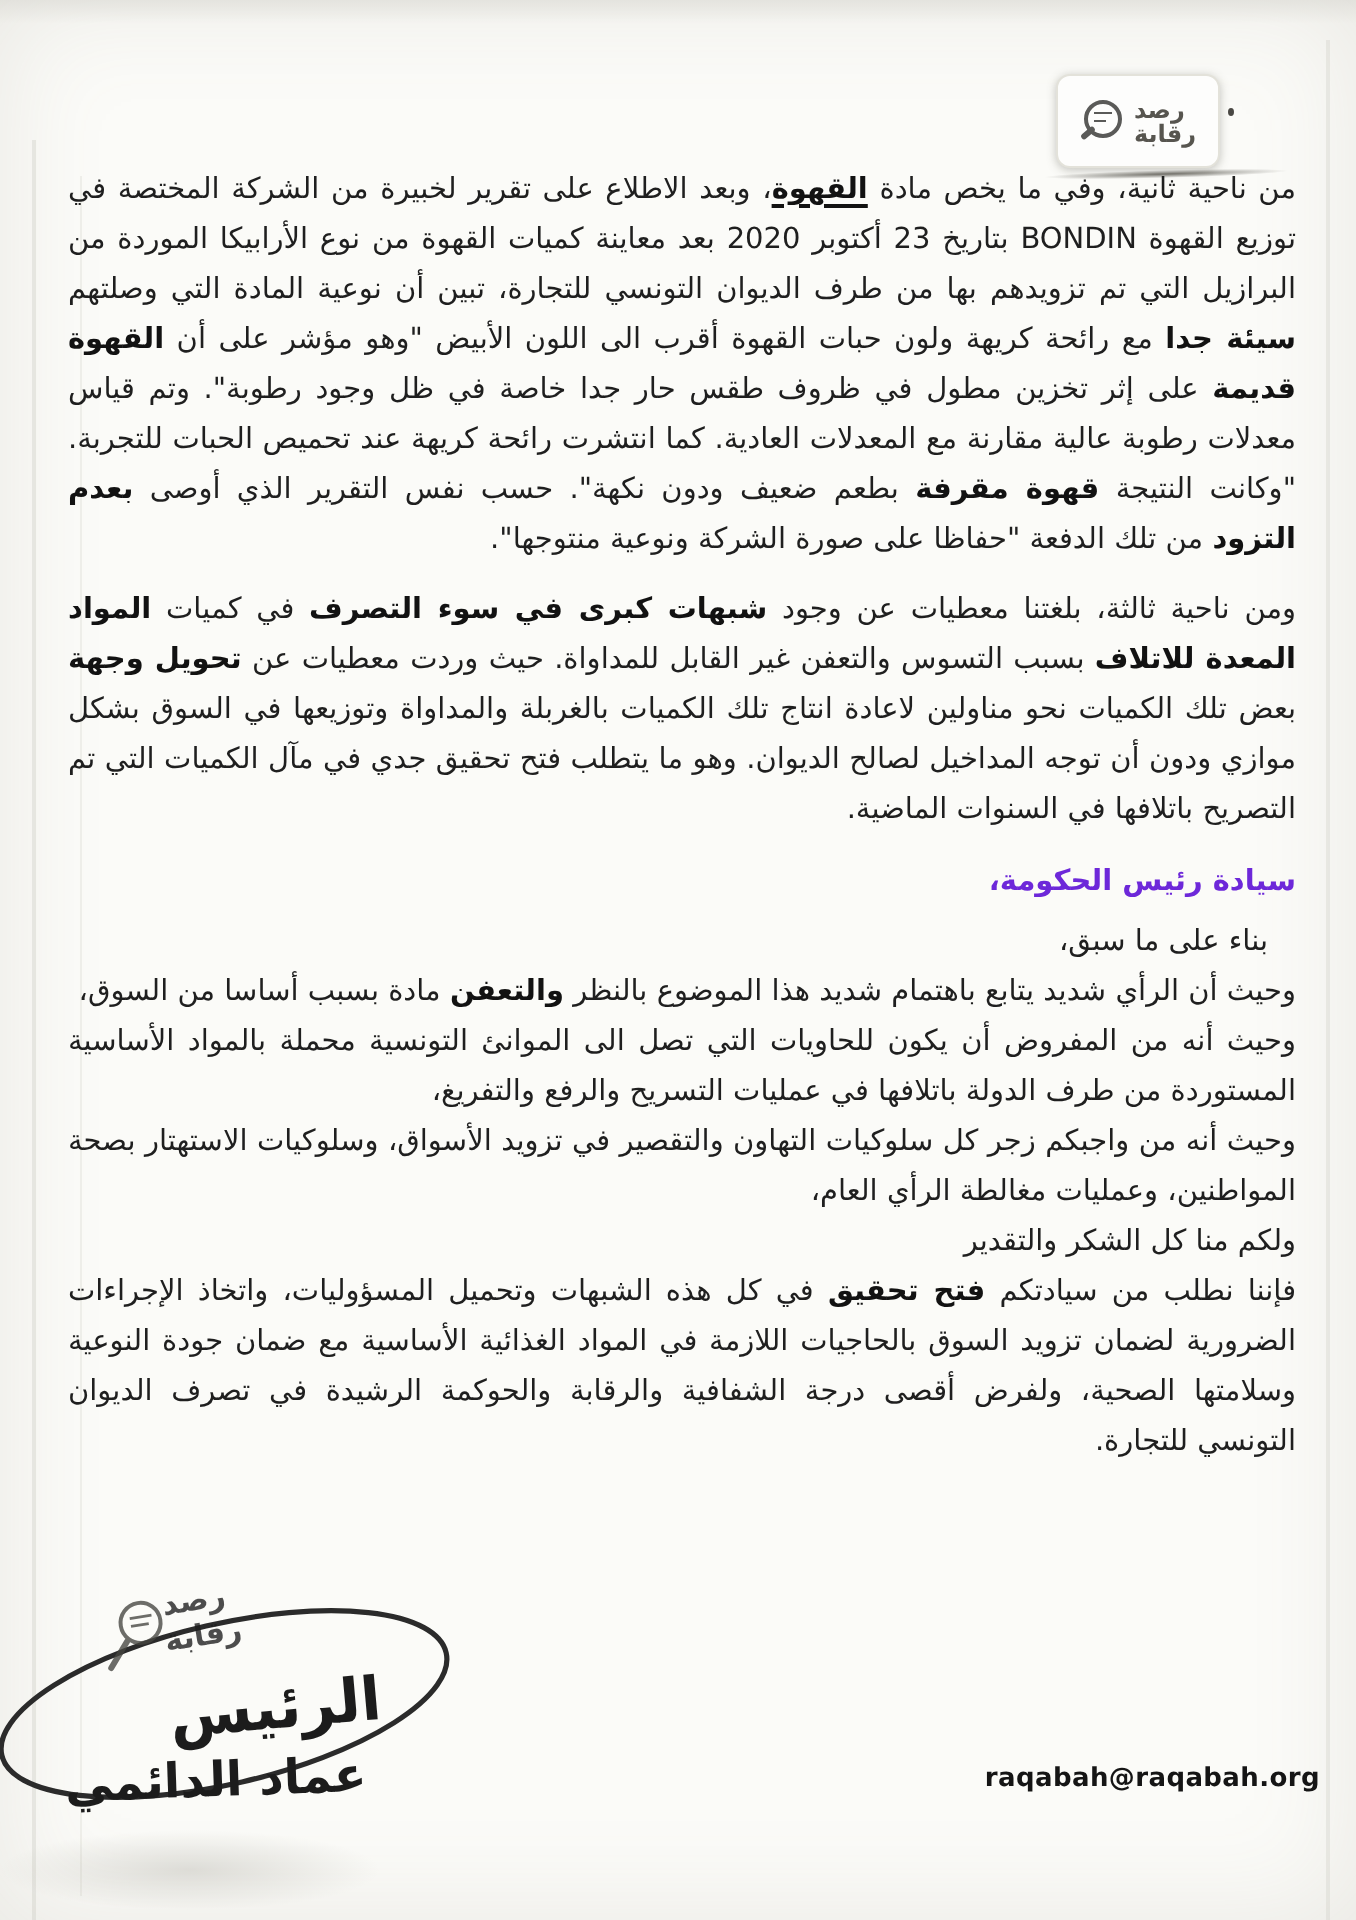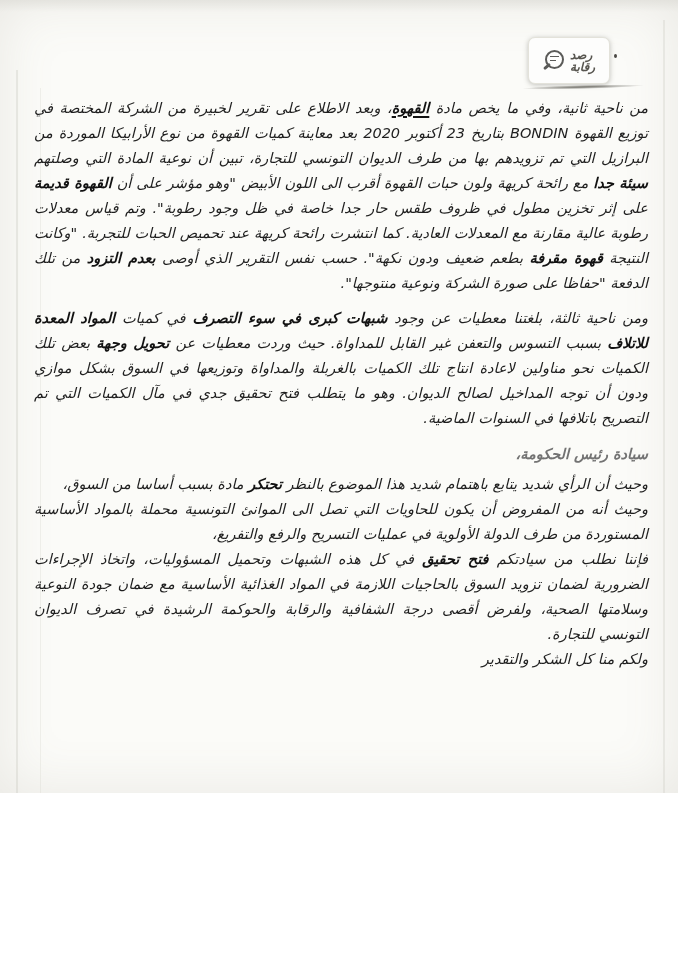--- a/index.html
+++ b/index.html
@@ -1,19 +1,19 @@
 <!DOCTYPE html>
 <html lang="ar" dir="rtl"><head>
 <meta charset="utf-8">
 <style>
   html,body{margin:0;padding:0;background:#ffffff;}
   body{width:678px;height:960px;overflow:hidden;
        font-family:"DejaVu Sans",sans-serif;}
-  .page{position:relative;width:678px;height:793px;background:#fbfbf8;
-        box-shadow:inset 0 0 55px rgba(125,122,108,.14);overflow:hidden;font-style:italic;}
+  .page{position:relative;width:678px;height:960px;background:#fbfbf8;
+        box-shadow:inset 0 0 55px rgba(125,122,108,.14);overflow:hidden;}
   
   .edge-top{position:absolute;top:0;left:0;width:100%;height:12px;
             background:linear-gradient(#d9d8d2,rgba(217,216,210,0));opacity:.55;}
   .edge-left{position:absolute;top:70px;left:16px;width:2px;height:890px;background:#c9c8c0;opacity:.35;}
   .edge-fold{position:absolute;top:88px;left:40px;width:1px;height:860px;background:#d4d3cb;opacity:.30;}
   .edge-right{position:absolute;top:20px;left:663px;width:2px;height:940px;background:#cfcec6;opacity:.35;}
   .smudge-bottom{position:absolute;left:0;top:915px;width:190px;height:40px;
             background:radial-gradient(closest-side,rgba(150,148,138,.28),rgba(150,148,138,0));}
   
   .logo-box{position:absolute;left:528px;top:37px;width:80px;height:45px;background:#fdfdfc;
@@ -25,26 +25,26 @@
   .lens::after{top:8px;width:6px;}
   .handle{position:absolute;left:0;top:16px;width:8px;height:3px;background:#5a5a58;
           transform:rotate(-40deg);border-radius:2px;}
   .logo-words{display:flex;flex-direction:column;align-items:flex-start;line-height:12px;
               font-weight:bold;font-size:12px;color:#57554f;}
   .logo-streak{position:absolute;left:522px;top:85px;width:122px;height:4px;border-radius:50%;
                background:radial-gradient(closest-side,rgba(70,68,60,.75),rgba(70,68,60,0));
                transform:rotate(-1.5deg);}
   .logo-dot{position:absolute;left:614px;top:54px;width:3px;height:4px;background:#4a4844;border-radius:50%;}
   
-  .doc-body{position:absolute;top:96px;right:30px;left:34px;direction:rtl;text-align:justify;
+  .doc-body{position:absolute;top:83px;right:30px;left:34px;direction:rtl;text-align:justify;
             color:#1f1f1f;font-size:14.5px;line-height:25px;}
   .doc-body .b{font-weight:bold;color:#121212;}
   .doc-body .u{text-decoration:underline;text-decoration-thickness:1.5px;text-underline-offset:3px;}
   p.para{margin:0 0 10px 0;}
-  h3.heading{margin:11px 0 5px 0;font-size:14.5px;line-height:25px;color:#737373;}
+  h3.heading{margin:11px 0 5px 0;font-size:14.5px;line-height:25px;color:#6d28d9;}
   p.clause{margin:0;}
   p.clause.indent{padding-right:14px;}
   
   .signature{position:absolute;left:-8px;top:778px;overflow:visible;}
   .signature text{font-family:"DejaVu Sans",sans-serif;font-weight:bold;fill:#1c1c1c;}
   
   .footer{position:absolute;top:882px;left:14px;right:18px;direction:rtl;display:flex;
           justify-content:space-between;align-items:baseline;font-weight:bold;font-size:13px;color:#151515;}
   .footer .f-em{direction:ltr;letter-spacing:.2px;}
 </style>
@@ -69,24 +69,26 @@
       <span>رقابة</span>
     </div>
   </div>
   <div class="logo-streak"></div>
   <div class="logo-dot"></div>
 
   <div class="doc-body">
     <p class="para"><span>من ناحية ثانية، وفي ما يخص مادة </span><span class="b u">القهوة</span><span>، وبعد الاطلاع على تقرير لخبيرة من الشركة المختصة في توزيع القهوة BONDIN بتاريخ 23 أكتوبر 2020 بعد معاينة كميات القهوة من نوع الأرابيكا الموردة من البرازيل التي تم تزويدهم بها من طرف الديوان التونسي للتجارة، تبين أن نوعية المادة التي وصلتهم </span><span class="b">سيئة جدا</span><span> مع رائحة كريهة ولون حبات القهوة أقرب الى اللون الأبيض "وهو مؤشر على أن </span><span class="b">القهوة قديمة</span><span> على إثر تخزين مطول في ظروف طقس حار جدا خاصة في ظل وجود رطوبة". وتم قياس معدلات رطوبة عالية مقارنة مع المعدلات العادية. كما انتشرت رائحة كريهة عند تحميص الحبات للتجربة. "وكانت النتيجة </span><span class="b">قهوة مقرفة</span><span> بطعم ضعيف ودون نكهة". حسب نفس التقرير الذي أوصى </span><span class="b">بعدم التزود</span><span> من تلك الدفعة "حفاظا على صورة الشركة ونوعية منتوجها".</span></p>
     <p class="para"><span>ومن ناحية ثالثة، بلغتنا معطيات عن وجود </span><span class="b">شبهات كبرى في سوء التصرف</span><span> في كميات </span><span class="b">المواد المعدة للاتلاف</span><span> بسبب التسوس والتعفن غير القابل للمداواة. حيث وردت معطيات عن </span><span class="b">تحويل وجهة</span><span> بعض تلك الكميات نحو مناولين لاعادة انتاج تلك الكميات بالغربلة والمداواة وتوزيعها في السوق بشكل موازي ودون أن توجه المداخيل لصالح الديوان. وهو ما يتطلب فتح تحقيق جدي في مآل الكميات التي تم التصريح باتلافها في السنوات الماضية.</span></p>
     <h3 class="heading">سيادة رئيس الحكومة،</h3>
-    <p class="clause"><span>وحيث أن الرأي شديد يتابع باهتمام شديد هذا الموضوع بالنظر </span><span class="b">تحتكر</span><span> مادة بسبب أساسا من السوق،</span></p>
-    <p class="clause"><span>وحيث أنه من المفروض أن يكون للحاويات التي تصل الى الموانئ التونسية محملة بالمواد الأساسية المستوردة من طرف الدولة الأولوية في عمليات التسريح والرفع والتفريغ،</span></p>
+    <p class="clause indent"><span>بناء على ما سبق،</span></p>
+    <p class="clause"><span>وحيث أن الرأي شديد يتابع باهتمام شديد هذا الموضوع بالنظر </span><span class="b">والتعفن</span><span> مادة بسبب أساسا من السوق،</span></p>
+    <p class="clause"><span>وحيث أنه من المفروض أن يكون للحاويات التي تصل الى الموانئ التونسية محملة بالمواد الأساسية المستوردة من طرف الدولة باتلافها في عمليات التسريح والرفع والتفريغ،</span></p>
+    <p class="clause"><span>وحيث أنه من واجبكم زجر كل سلوكيات التهاون والتقصير في تزويد الأسواق، وسلوكيات الاستهتار بصحة المواطنين، وعمليات مغالطة الرأي العام،</span></p>
+    <p class="clause"><span>ولكم منا كل الشكر والتقدير</span></p>
     <p class="clause"><span>فإننا نطلب من سيادتكم </span><span class="b">فتح تحقيق</span><span> في كل هذه الشبهات وتحميل المسؤوليات، واتخاذ الإجراءات الضرورية لضمان تزويد السوق بالحاجيات اللازمة في المواد الغذائية الأساسية مع ضمان جودة النوعية وسلامتها الصحية، ولفرض أقصى درجة الشفافية والرقابة والحوكمة الرشيدة في تصرف الديوان التونسي للتجارة.</span></p>
-    <p class="clause"><span>ولكم منا كل الشكر والتقدير</span></p>
   </div>
 
   <svg class="signature" width="252" height="138" viewBox="0 0 252 138">
     <ellipse cx="120" cy="74" rx="114" ry="40" fill="none" stroke="#2b2b2b" stroke-width="2.6" transform="rotate(-13 120 74)"></ellipse>
     <g opacity="0.78" transform="rotate(-9 100 30)">
       <circle cx="78" cy="30" r="10" fill="none" stroke="#454540" stroke-width="2"></circle>
       <line x1="73" y1="27" x2="84" y2="27" stroke="#454540" stroke-width="1.4"></line>
       <line x1="73" y1="31" x2="82" y2="31" stroke="#454540" stroke-width="1.4"></line>
       <line x1="70" y1="38" x2="60" y2="50" stroke="#454540" stroke-width="3" stroke-linecap="round"></line>
       <text x="106" y="28" font-size="15" text-anchor="middle" fill="#454540">رصد</text>

